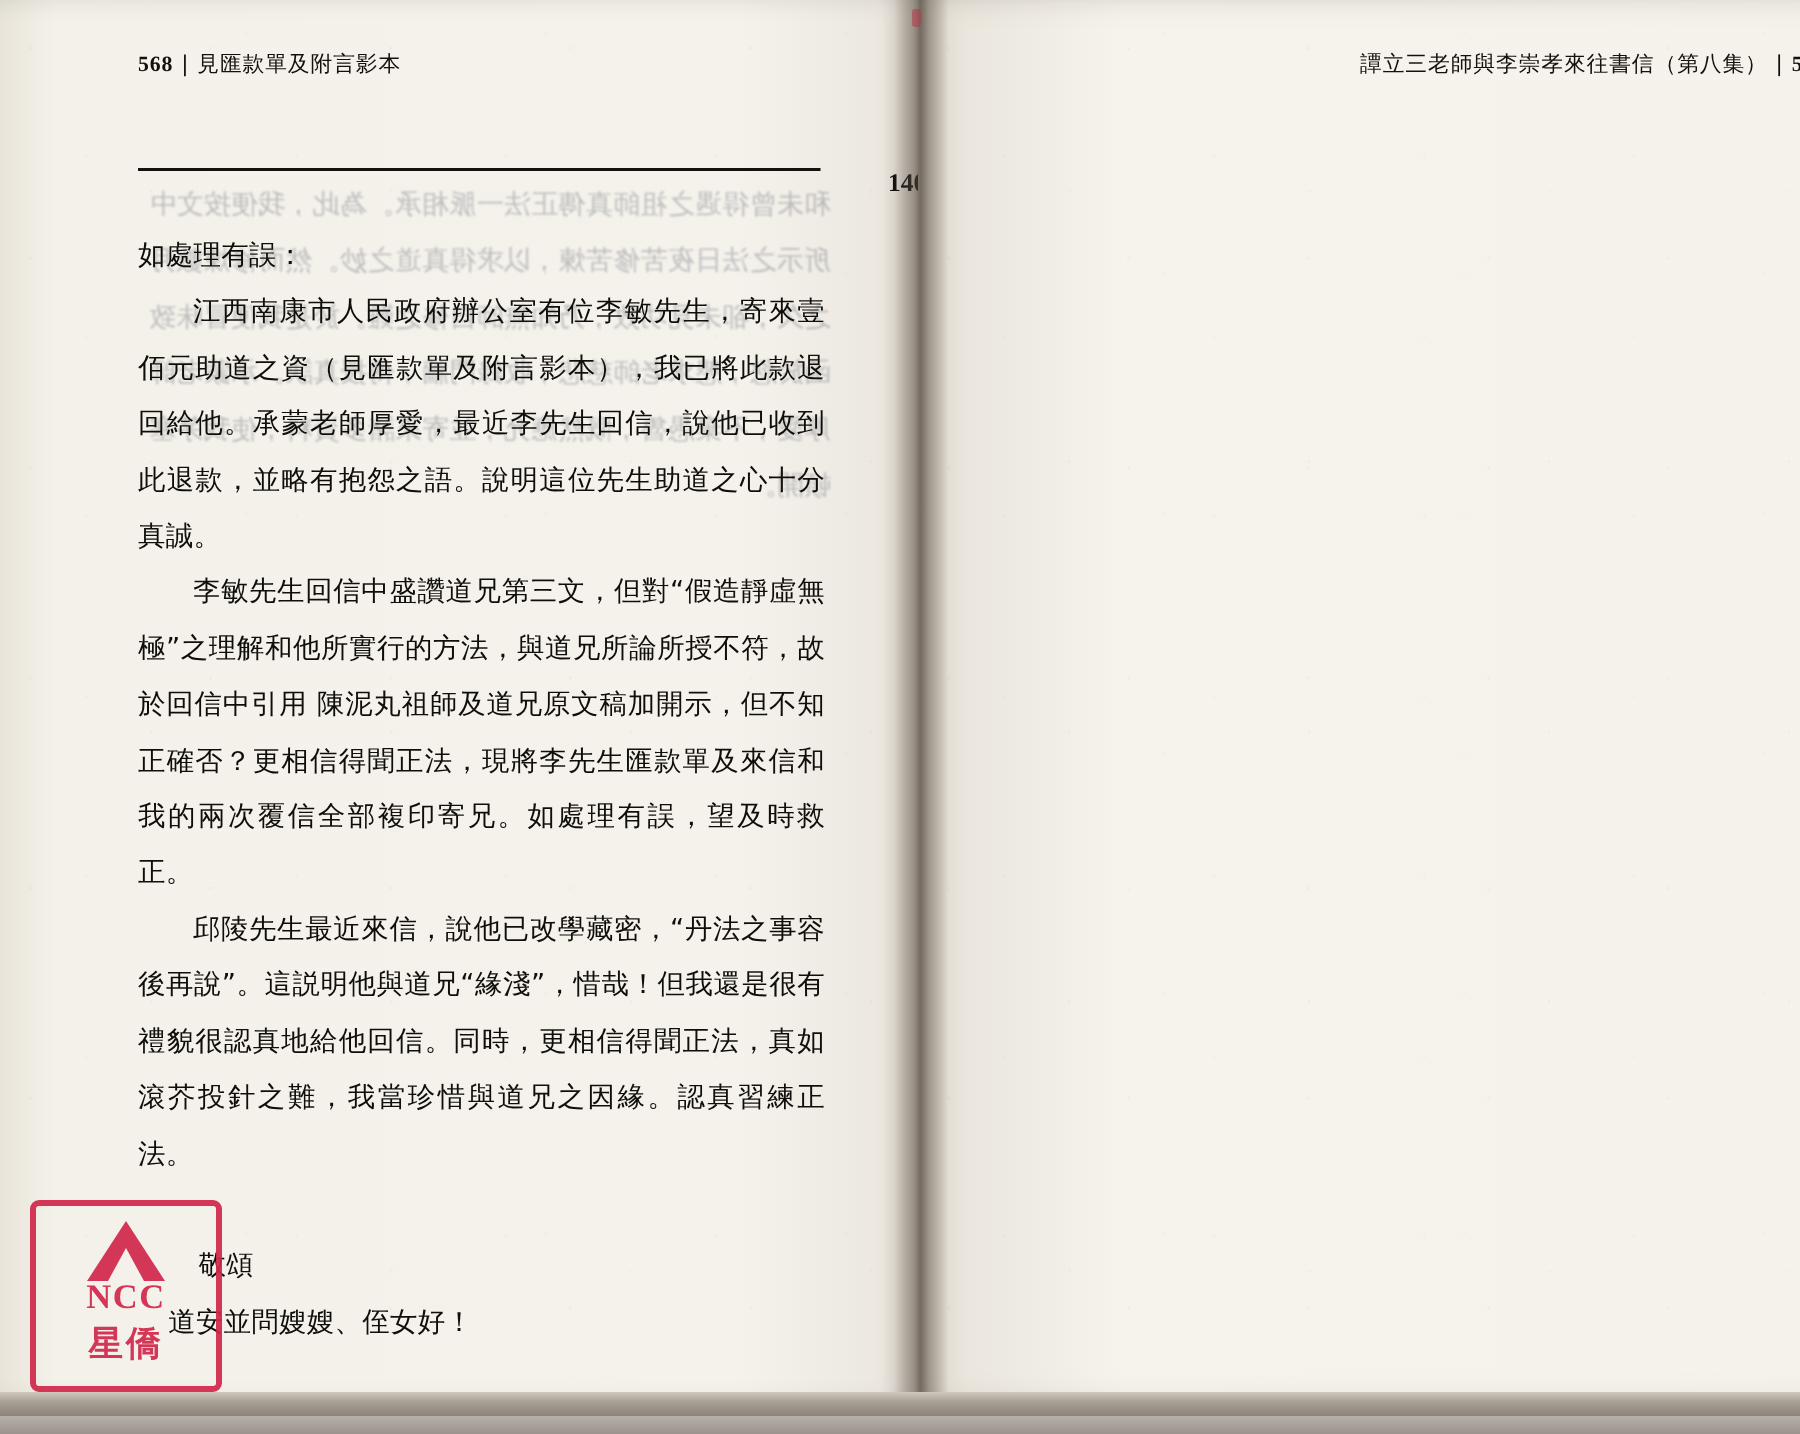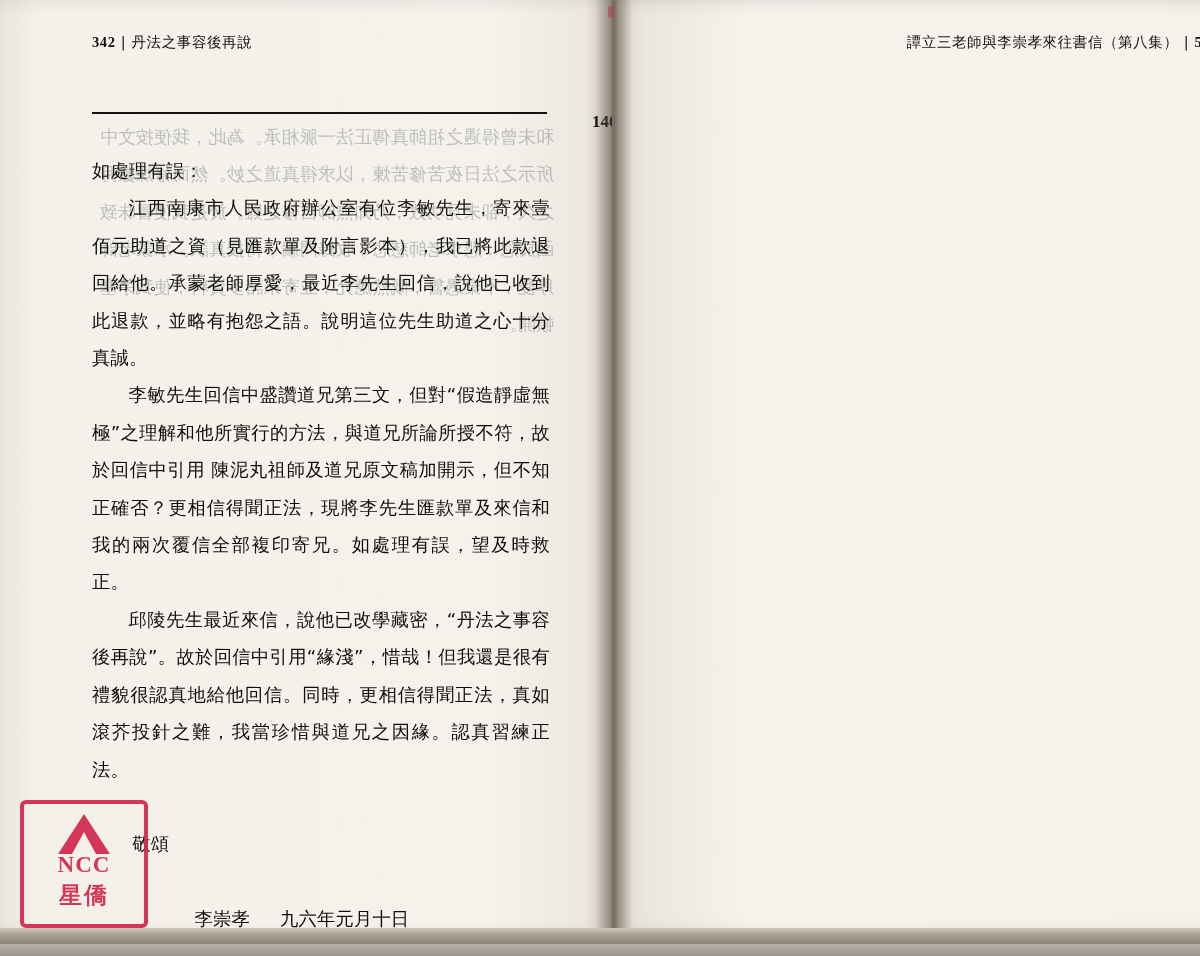--- a/index.html
+++ b/index.html
@@ -259,35 +259,36 @@
   <div class="table-bg"></div>
 
   <div class="book">
 
     <div class="page left">
       <div class="speckle"></div>
 
       <div class="ghost left">和未曾得遇之祖師真傳正法一脈相承。為此，我便按文中所示之法日夜苦修苦煉，以求得真道之妙。然而修煉數月之久，卻未見功效，乃知無師自修之難。於是我便冒昧致函於您，懇求老師慈悲，收錄門牆，傳授真訣。承蒙老師厚愛，不棄愚魯，慨然應允，並寄來諸多資料，使我茅塞頓開。</div>
 
       <div class="runhead runhead-left">
-        <span class="folio">342</span>
+        <span class="folio">568</span>
         <span>|</span>
-        <span>丹法之事容後再說</span>
+        <span>見匯款單及附言影本</span>
       </div>
 
       <div class="rule left"></div>
       <div class="marginal-num">140</div>
 
       <div class="col left">
         <p>如處理有誤：</p>
         <p class="indent">江西南康市人民政府辦公室有位李敏先生，寄來壹佰元助道之資（見匯款單及附言影本），我已將此款退回給他。承蒙老師厚愛，最近李先生回信，說他已收到此退款，並略有抱怨之語。說明這位先生助道之心十分真誠。</p>
         <p class="indent">李敏先生回信中盛讚道兄第三文，但對“假造靜虛無極”之理解和他所實行的方法，與道兄所論所授不符，故於回信中引用 陳泥丸祖師及道兄原文稿加開示，但不知正確否？更相信得聞正法，現將李先生匯款單及來信和我的兩次覆信全部複印寄兄。如處理有誤，望及時救正。</p>
-        <p class="indent">邱陵先生最近來信，說他已改學藏密，“丹法之事容後再說”。故於回信中引用“緣淺”，惜哉！但我還是很有禮貌很認真地給他回信。同時，更相信得聞正法，真如滾芥投針之難，我當珍惜與道兄之因緣。認真習練正法。</p>
+        <p class="indent">邱陵先生最近來信，說他已改學藏密，“丹法之事容後再說”。這説明他與道兄“緣淺”，惜哉！但我還是很有禮貌很認真地給他回信。同時，更相信得聞正法，真如滾芥投針之難，我當珍惜與道兄之因緣。認真習練正法。</p>
         <p class="blank"></p>
         <p class="closing">敬頌</p>
+        <p class="wish">道安並問嫂嫂、侄女好！</p>
         <p class="blank"></p>
         <p class="sig">
           <span>李崇孝</span>
           &nbsp;&nbsp;&nbsp;
           <span>九六年元月十日</span>
         </p>
       </div>
 
       <div class="stamp">
         <div class="tri"></div>

